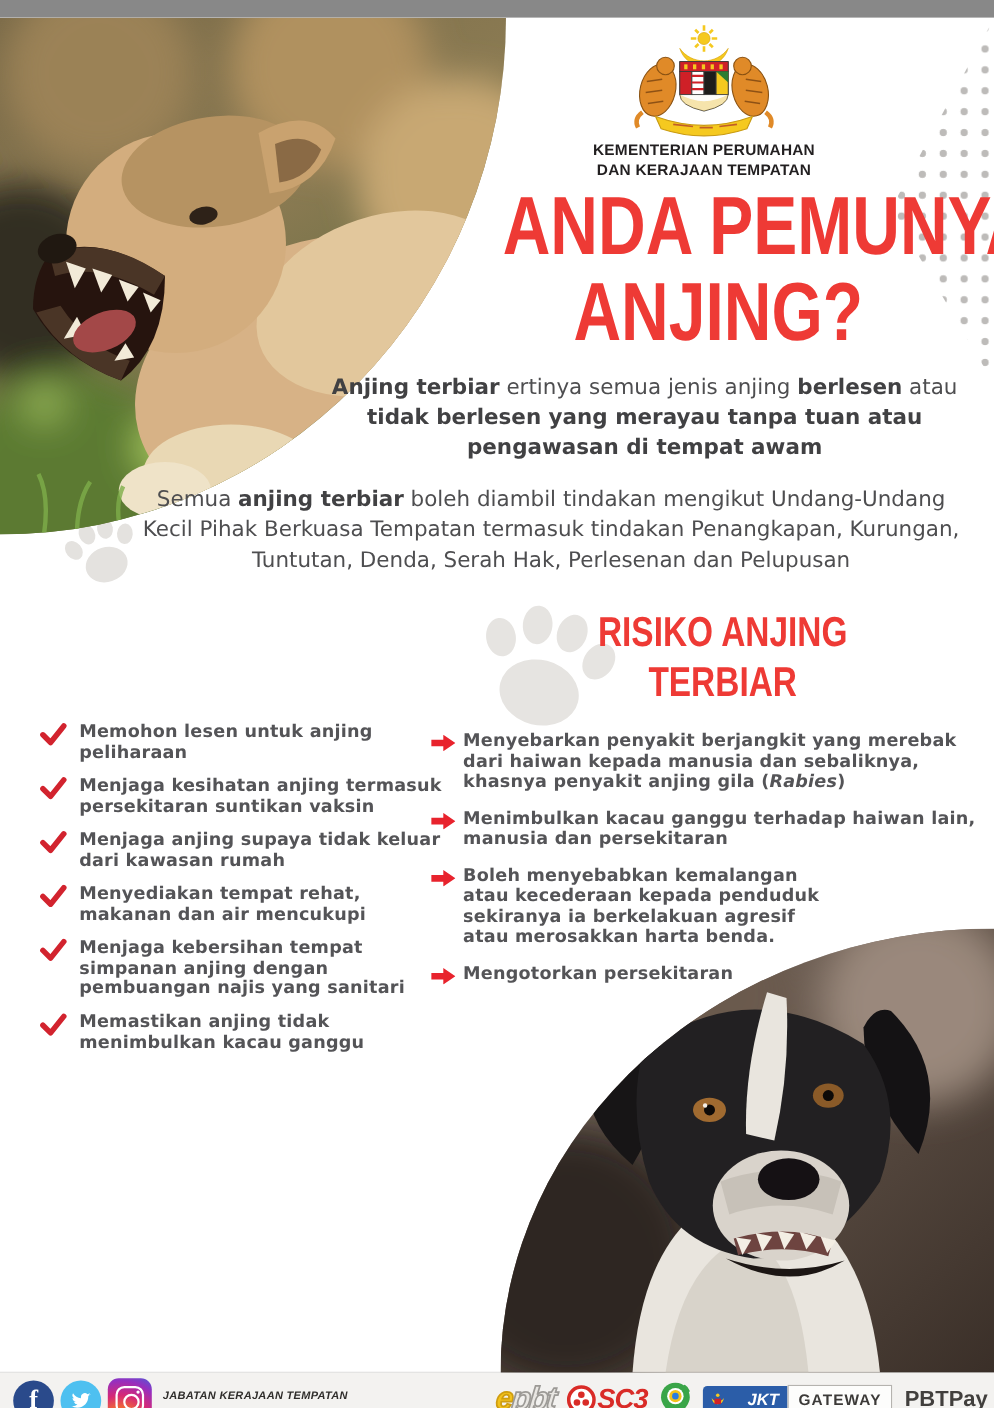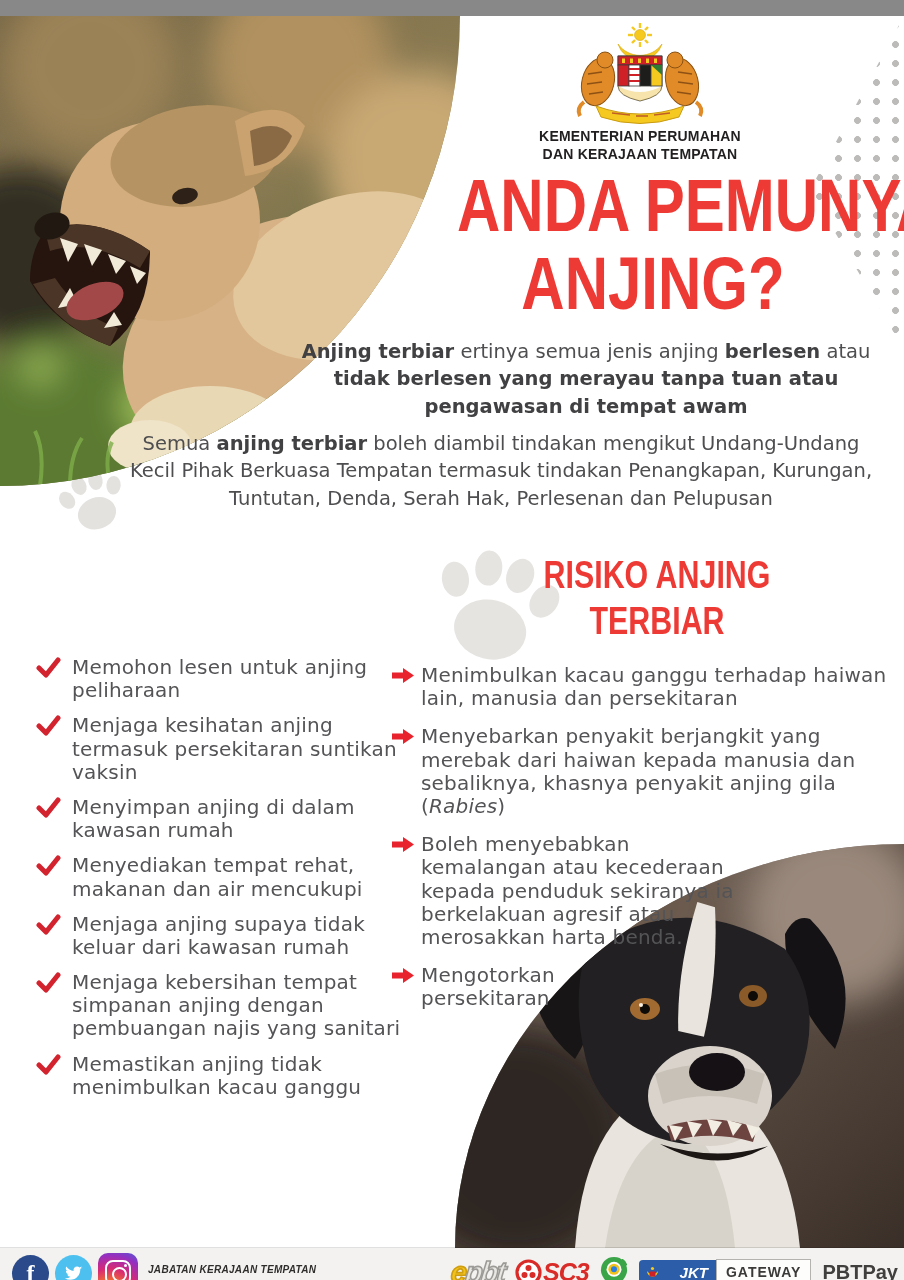--- a/index.html
+++ b/index.html
@@ -55,38 +55,38 @@
   }
   .condensed { display:block; transform:scaleX(0.8); transform-origin:50% 50%; white-space:nowrap; }
 
   
   .intro {
     position:absolute; left:280px; top:322px; width:612px;
     text-align:center; font-size:19.5px; line-height:1.4; color:#4e4e50;
   }
   .intro b, .law b { color:#414143; font-weight:bold; }
   .law {
-    position:absolute; left:118px; top:414px; width:766px;
+    position:absolute; left:118px; top:424px; width:766px;
     text-align:center; font-size:19.5px; line-height:1.4; color:#4e4e50;
   }
 
   
   .col-header {
     position:absolute; text-align:center; color:#ee3a35;
     font-family:"Liberation Sans", sans-serif; font-weight:800;
     font-size:38px; line-height:1.22;
   }
   .col-header-left  { left:52px;  top:536px; width:350px; }
   .col-header-right { left:472px; top:536px; width:370px; }
 
   
   ul.plist { position:absolute; list-style:none; }
   ul.plist li { display:flex; align-items:flex-start; }
   ul.plist li .bullet { flex:0 0 auto; }
-  ul.plist li .li-text { font-size:20px; line-height:1.16; color:#545457; letter-spacing:0.2px; }
+  ul.plist li .li-text { font-size:16px; line-height:1.16; color:#545457; letter-spacing:0.2px;font-weight:bold; }
 
   .list-left { left:36px; top:640px; width:372px; }
   .list-left li { margin-bottom:12px; gap:11px; }
   .list-left .bullet { margin-top:1px; }
 
   .list-right { left:392px; top:648px; width:512px; }
   .list-right li { margin-bottom:15px; gap:7px; }
   .list-right .bullet { margin-top:4px; }
   .list-right li.narrow-1 .li-text { max-width:336px; }
   .list-right li.narrow-2 .li-text { max-width:250px; }
@@ -372,33 +372,27 @@
     <li>
       <svg class="bullet" width="25" height="22" viewBox="0 0 25 22">
           <path d="M3 11 L10 18 L22 3" fill="none" stroke="#d2232e" stroke-width="5" stroke-linecap="round" stroke-linejoin="round"></path>
         </svg>
       <span class="li-text">Menjaga kesihatan anjing termasuk persekitaran suntikan vaksin</span>
       </li>
     <li>
       <svg class="bullet" width="25" height="22" viewBox="0 0 25 22">
           <path d="M3 11 L10 18 L22 3" fill="none" stroke="#d2232e" stroke-width="5" stroke-linecap="round" stroke-linejoin="round"></path>
         </svg>
-      <span class="li-text">Menyimpan anjing di dalam kawasan rumah</span>
+      <span class="li-text">Menjaga anjing supaya tidak keluar dari kawasan rumah</span>
       </li>
     <li>
       <svg class="bullet" width="25" height="22" viewBox="0 0 25 22">
           <path d="M3 11 L10 18 L22 3" fill="none" stroke="#d2232e" stroke-width="5" stroke-linecap="round" stroke-linejoin="round"></path>
         </svg>
       <span class="li-text">Menyediakan tempat rehat, makanan dan air mencukupi</span>
-      </li>
-    <li>
-      <svg class="bullet" width="25" height="22" viewBox="0 0 25 22">
-          <path d="M3 11 L10 18 L22 3" fill="none" stroke="#d2232e" stroke-width="5" stroke-linecap="round" stroke-linejoin="round"></path>
-        </svg>
-      <span class="li-text">Menjaga anjing supaya tidak keluar dari kawasan rumah</span>
       </li>
     <li>
       <svg class="bullet" width="25" height="22" viewBox="0 0 25 22">
           <path d="M3 11 L10 18 L22 3" fill="none" stroke="#d2232e" stroke-width="5" stroke-linecap="round" stroke-linejoin="round"></path>
         </svg>
       <span class="li-text">Menjaga kebersihan tempat simpanan anjing dengan pembuangan najis yang sanitari</span>
       </li>
     <li>
       <svg class="bullet" width="25" height="22" viewBox="0 0 25 22">
           <path d="M3 11 L10 18 L22 3" fill="none" stroke="#d2232e" stroke-width="5" stroke-linecap="round" stroke-linejoin="round"></path>
@@ -409,27 +403,27 @@
 
   <h2 class="col-header col-header-right">
     <span class="condensed">RISIKO ANJING</span>
     <span class="condensed">TERBIAR</span>
   </h2>
   <ul class="plist list-right">
     <li>
       <svg class="bullet" width="22" height="15" viewBox="0 0 22 15">
           <path d="M0 4.5 h11 v-4.5 l11 7.5 -11 7.5 v-4.5 h-11 z" fill="#e8232d"></path>
         </svg>
-      <span class="li-text">Menimbulkan kacau ganggu terhadap haiwan lain, manusia dan persekitaran</span>
+      <span class="li-text"><span>Menyebarkan penyakit berjangkit yang merebak dari haiwan kepada manusia dan sebaliknya, khasnya penyakit anjing gila (</span><i>Rabies</i><span>)</span></span>
       </li>
     <li>
       <svg class="bullet" width="22" height="15" viewBox="0 0 22 15">
           <path d="M0 4.5 h11 v-4.5 l11 7.5 -11 7.5 v-4.5 h-11 z" fill="#e8232d"></path>
         </svg>
-      <span class="li-text"><span>Menyebarkan penyakit berjangkit yang merebak dari haiwan kepada manusia dan sebaliknya, khasnya penyakit anjing gila (</span><i>Rabies</i><span>)</span></span>
+      <span class="li-text">Menimbulkan kacau ganggu terhadap haiwan lain, manusia dan persekitaran</span>
       </li>
     <li class="narrow-1">
       <svg class="bullet" width="22" height="15" viewBox="0 0 22 15">
           <path d="M0 4.5 h11 v-4.5 l11 7.5 -11 7.5 v-4.5 h-11 z" fill="#e8232d"></path>
         </svg>
       <span class="li-text">Boleh menyebabkan kemalangan atau kecederaan kepada penduduk sekiranya ia berkelakuan agresif atau merosakkan harta benda.</span>
       </li>
     <li class="narrow-2">
       <svg class="bullet" width="22" height="15" viewBox="0 0 22 15">
           <path d="M0 4.5 h11 v-4.5 l11 7.5 -11 7.5 v-4.5 h-11 z" fill="#e8232d"></path>

